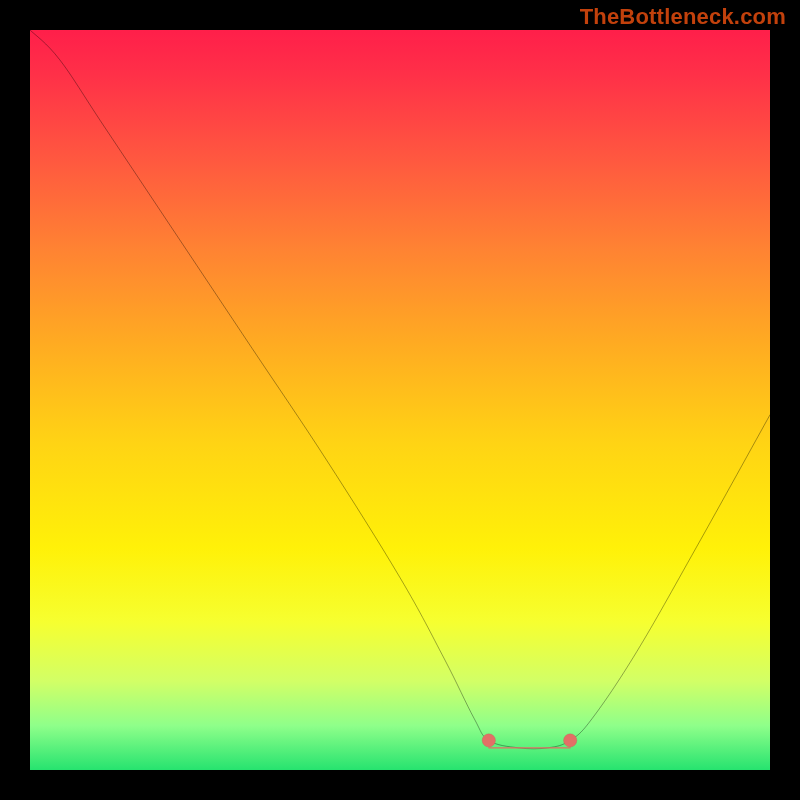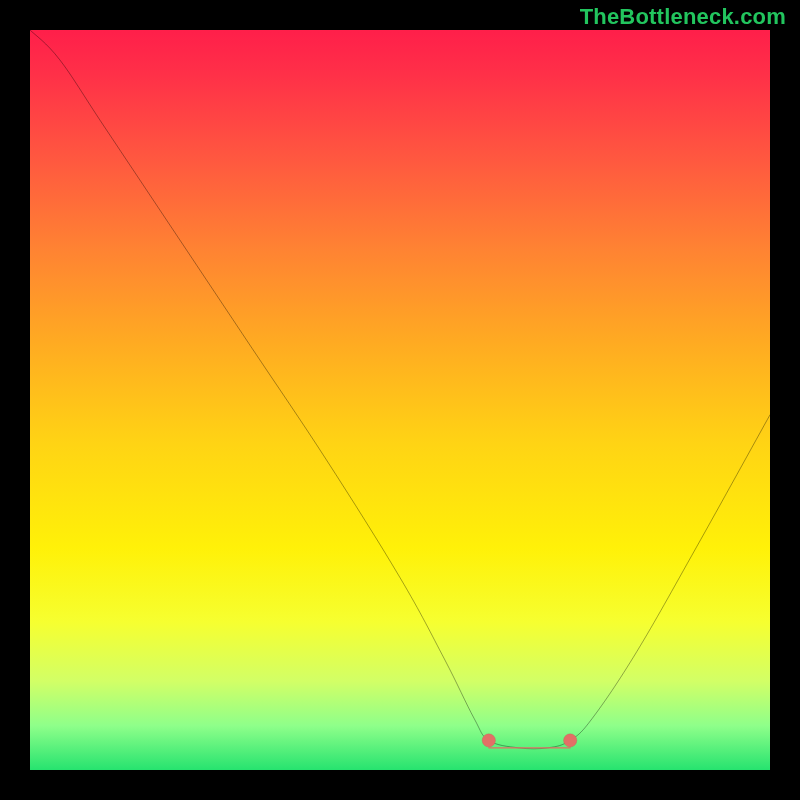--- a/index.html
+++ b/index.html
@@ -14,21 +14,21 @@
   .frame {
     position: relative;
     width: 800px;
     height: 800px;
     background: #000;
   }
   .watermark {
     position: absolute;
     top: 4px;
     right: 14px;
-    color: #22c55e;
+    color: #c2410c;
     font-size: 22px;
     font-weight: 600;
     letter-spacing: 0.2px;
     z-index: 10;
   }
   .plot-wrap {
     position: absolute;
     left: 30px;
     top: 30px;
     width: 740px;

